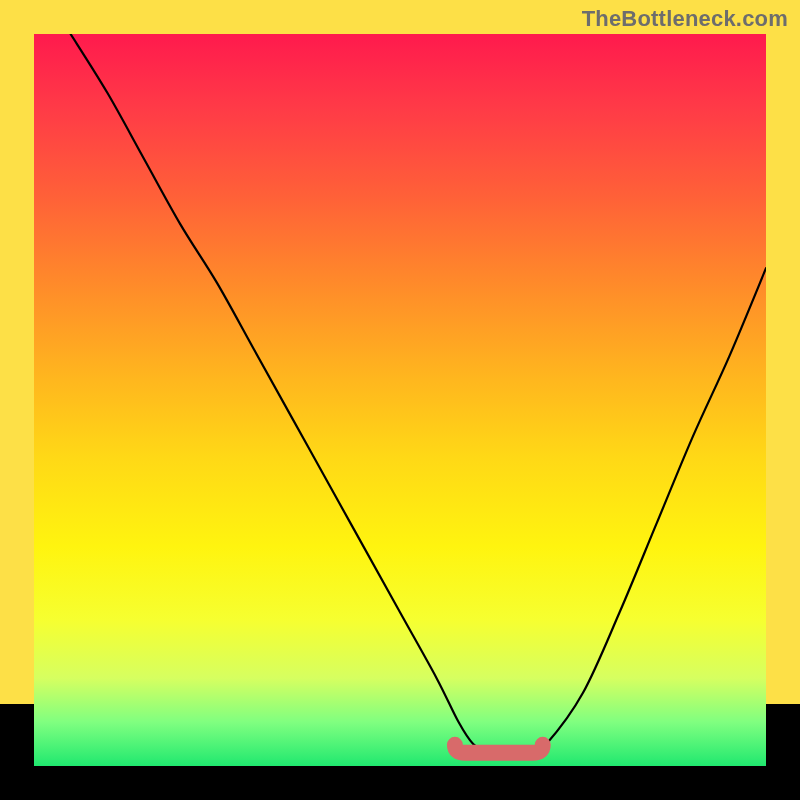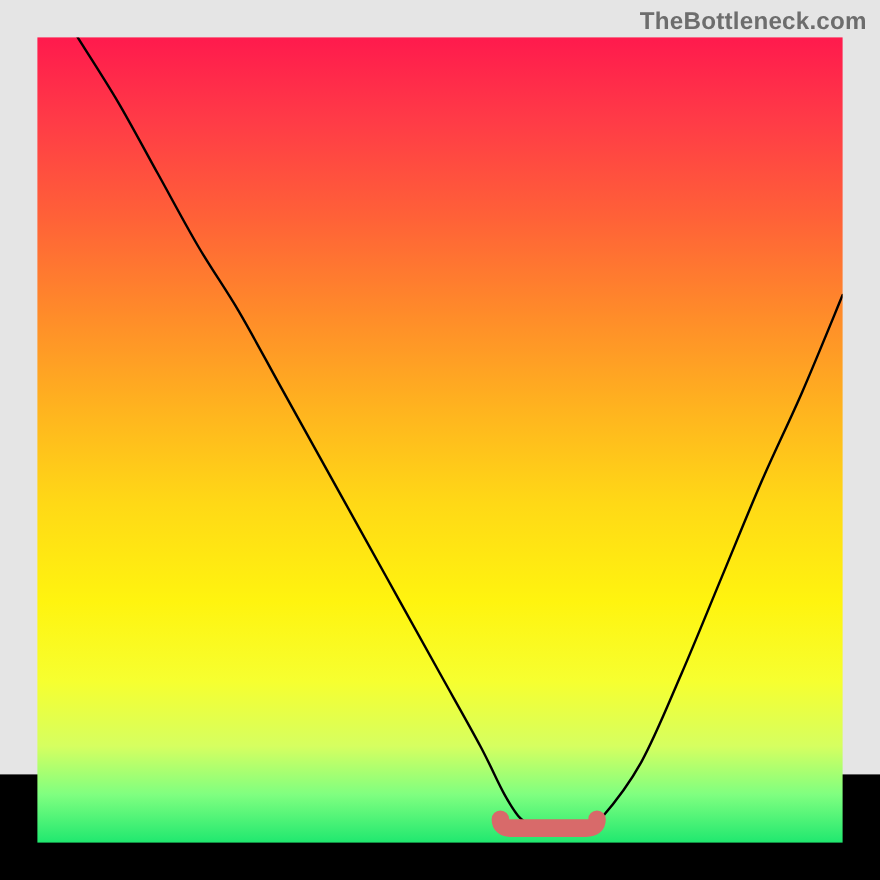--- a/index.html
+++ b/index.html
@@ -8,21 +8,21 @@
     background: #000;
     width: 800px;
     height: 800px;
     overflow: hidden;
     font-family: Arial, Helvetica, sans-serif;
   }
   .frame {
     position: relative;
     width: 800px;
     height: 704px;
-    background: #e5e5e5;
+    background: #fde047;
   }
   .plot-area {
     position: absolute;
     left: 34px;
     top: 34px;
     width: 732px;
     height: 732px;
     background: linear-gradient(to bottom,
       #ff1a4d 0%,
       #ff3a47 10%,

